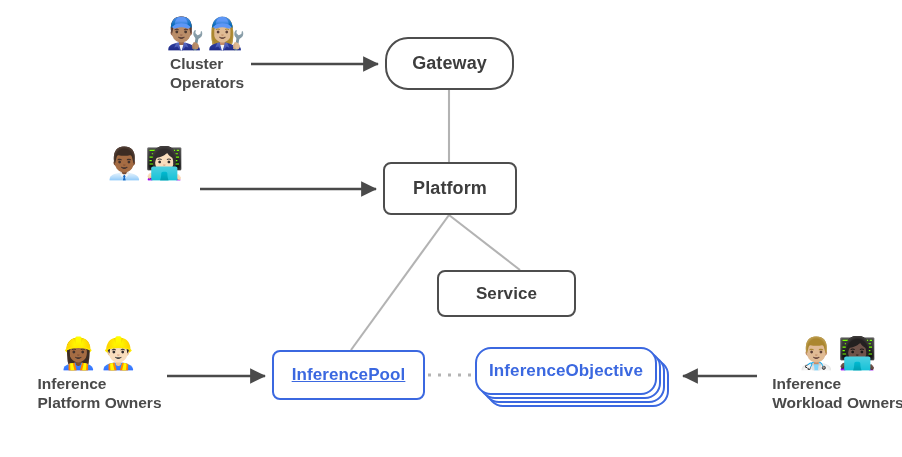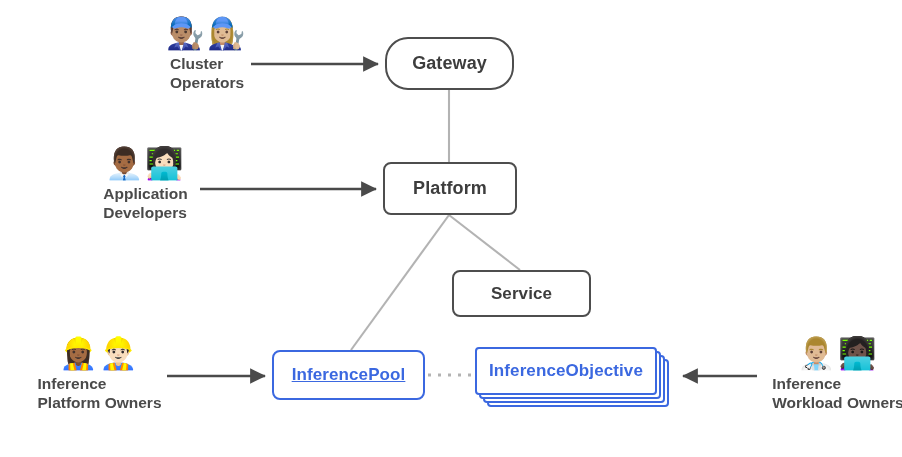--- a/index.html
+++ b/index.html
@@ -41,39 +41,39 @@
     border: 2.2px solid #4d4d4d;
     color: #3d3d3d;
   }
   .node.blue {
     border: 2.4px solid #3b68e0;
     color: #3b68e0;
   }
 
   #node-gateway      { left: 385px; top: 37px;  width: 129px; height: 53px;  font-size: 18px; border-radius: 23px; }
   #node-httproute    { left: 383px; top: 162px; width: 134px; height: 53px;  font-size: 18px; }
-  #node-service      { left: 452px; top: 270px; width: 139px; height: 47px;  font-size: 17px; }
+  #node-service      { left: 437px; top: 270px; width: 139px; height: 47px;  font-size: 17px; }
   #node-inferencepool{ left: 272px; top: 350px; width: 153px; height: 50px;  font-size: 17px; text-decoration: underline; }
 
   
   #stack-inferenceobjective {
     position: absolute;
     left: 475px;
     top: 347px;
     width: 196px;
     height: 60px;
     z-index: 5;
   }
   .stack-layer {
     position: absolute;
     box-sizing: border-box;
     width: 182px;
     height: 48px;
     border: 2.4px solid #3b68e0;
-    border-radius: 4px;
+    border-radius: 16px;
     background: #ffffff;
   }
   .stack-layer.l1 { left: 12px; top: 12px; }
   .stack-layer.l2 { left:  8px; top:  8px; }
   .stack-layer.l3 { left:  4px; top:  4px; }
   #node-inferenceobjective {
     left: 0px; top: 0px;
     width: 182px; height: 48px;
     font-size: 17px;
   }
@@ -156,22 +156,20 @@
   </div>
 
   <div class="actor" id="actor-cluster-operators">
     <div class="actor-emoji">👨🏽‍🔧👩🏼‍🔧</div>
     <div class="actor-label">Cluster
 Operators</div>
   </div>
 
   <div class="actor" id="actor-application-developers">
     <div class="actor-emoji">👨🏾‍💼👩🏻‍💻</div>
-    <div class="actor-label">Application
-Developers</div>
   </div>
 
   <div class="actor" id="actor-inference-platform-owners">
     <div class="actor-emoji">👷🏾‍♀️👷🏻‍♂️</div>
     <div class="actor-label">Inference
 Platform Owners</div>
   </div>
 
   <div class="actor" id="actor-inference-workload-owners">
     <div class="actor-emoji">👨🏼‍⚕️👩🏿‍💻</div>

